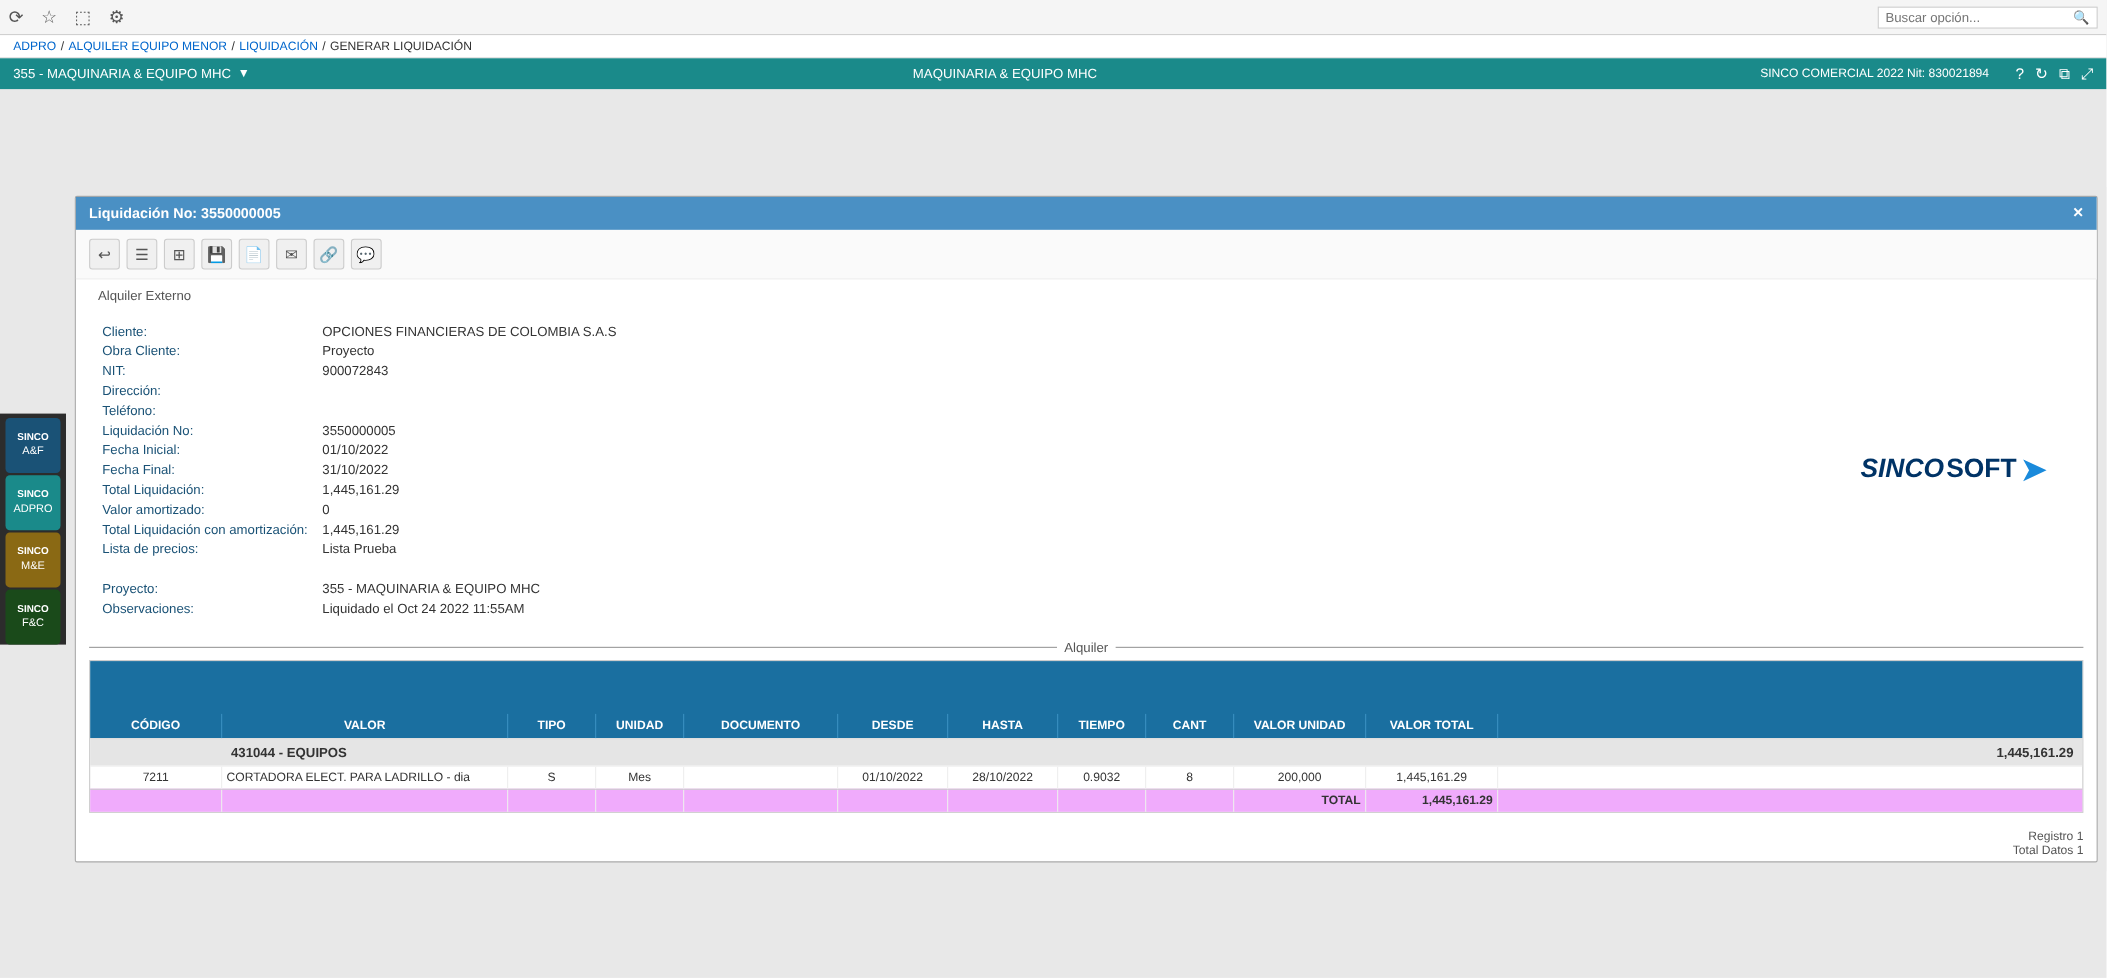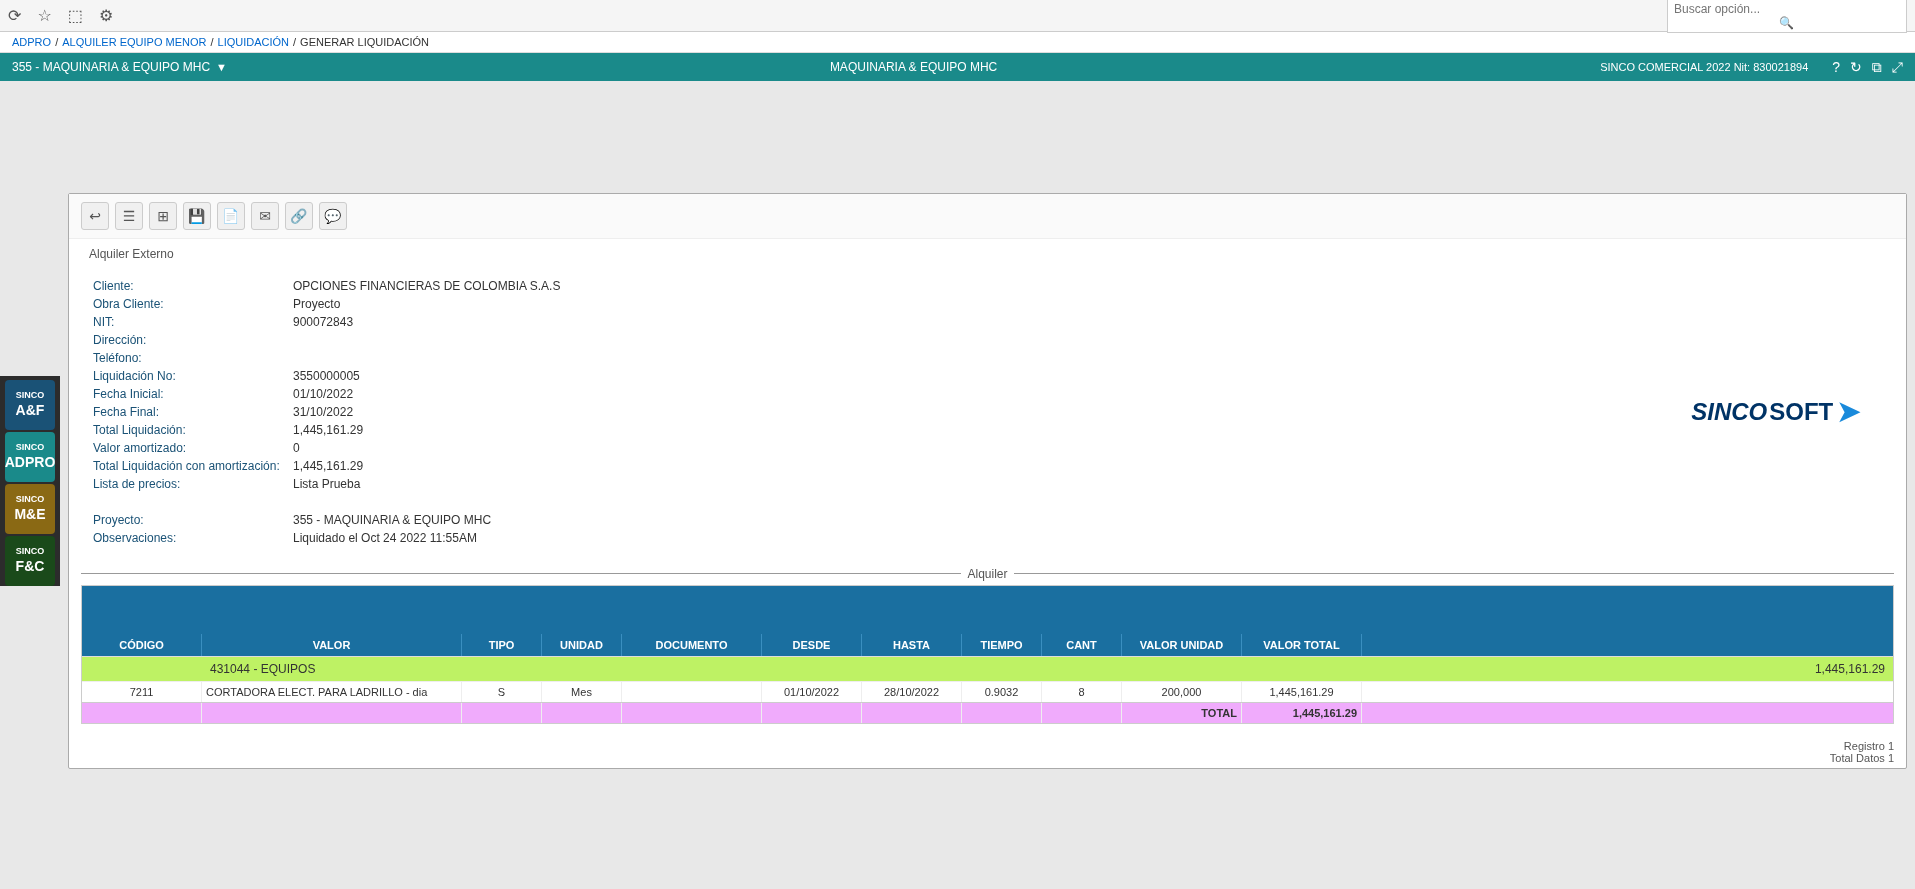--- a/index.html
+++ b/index.html
@@ -17,22 +17,21 @@
     }
     .top-bar-icons { display: flex; gap: 16px; align-items: center; }
     .top-bar-icon { font-size: 16px; cursor: pointer; color: #555; }
     .search-bar {
       margin-left: auto;
       display: flex;
       align-items: center;
       border: 1px solid #ccc;
       background: #fff;
       padding: 2px 6px;
-      width: 240px;
-      flex-direction: column;
+      width: 200px;
     }
     .search-bar input {
       border: none; outline: none; font-size: 12px; width: 100%;
     }
 
     
     .breadcrumb-bar {
       background: #fff;
       padding: 4px 12px;
       font-size: 11px;
@@ -86,21 +85,21 @@
       border-radius: 4px;
       color: #fff;
       font-size: 10px;
       gap: 2px;
     }
     .sidebar-item.af { background: #1a5276; }
     .sidebar-item.adpro { background: #1a8a8a; }
     .sidebar-item.me { background: #8a6914; }
     .sidebar-item.fc { background: #1a4a1a; }
     .sidebar-item-logo { font-size: 9px; font-weight: bold; line-height: 1.1; text-align: center; }
-    .sidebar-item-label { font-size: 14px; font-weight: bold; }
+    .sidebar-item-label { font-size: 10px; font-weight: normal; }
 
     
     .main-content {
       flex: 1;
       background: #e8e8e8;
       overflow: auto;
       padding: 8px;
     }
 
     
@@ -290,20 +289,24 @@
     <div class="sidebar-item fc">
       <div class="sidebar-item-logo">SINCO</div>
       <div class="sidebar-item-label">F&amp;C</div>
     </div>
   </div>
 
   <div class="main-content">
 
     <div class="doc-window">
 
+      <div class="doc-title-bar">
+        <span>Liquidación No: 3550000005</span>
+        <span class="doc-close">×</span>
+      </div>
 
       <div class="toolbar">
         <button class="toolbar-btn" title="Regresar">↩</button>
         <button class="toolbar-btn" title="Lista">☰</button>
         <button class="toolbar-btn" title="Grid">⊞</button>
         <button class="toolbar-btn" title="Guardar">💾</button>
         <button class="toolbar-btn" title="Documento">📄</button>
         <button class="toolbar-btn" title="Email">✉</button>
         <button class="toolbar-btn" title="Enlace">🔗</button>
         <button class="toolbar-btn" title="Chat">💬</button>
@@ -402,21 +405,21 @@
           <div class="th">UNIDAD</div>
           <div class="th">DOCUMENTO</div>
           <div class="th">DESDE</div>
           <div class="th">HASTA</div>
           <div class="th">TIEMPO</div>
           <div class="th">CANT</div>
           <div class="th">VALOR UNIDAD</div>
           <div class="th">VALOR TOTAL</div>
         </div>
 
-        <div style="display:grid; grid-template-columns: 120px 1fr 120px; background:#bef264; border-top:1px solid #ddd; font-size:12px; font-weight:normal;">
+        <div style="display:grid; grid-template-columns: 120px 1fr 120px; background:#e5e5e5; border-top:1px solid #ddd; font-size:12px; font-weight:bold;">
           <div style="padding:5px 8px; grid-column:1/2;"></div>
           <div style="padding:5px 8px; grid-column:2/3;">431044 - EQUIPOS</div>
           <div style="padding:5px 8px; text-align:right; grid-column:3/4;">1,445,161.29</div>
         </div>
 
         <div class="table-data-row">
           <div class="td">7211</div>
           <div class="td left">CORTADORA ELECT. PARA LADRILLO - dia</div>
           <div class="td">S</div>
           <div class="td">Mes</div>

